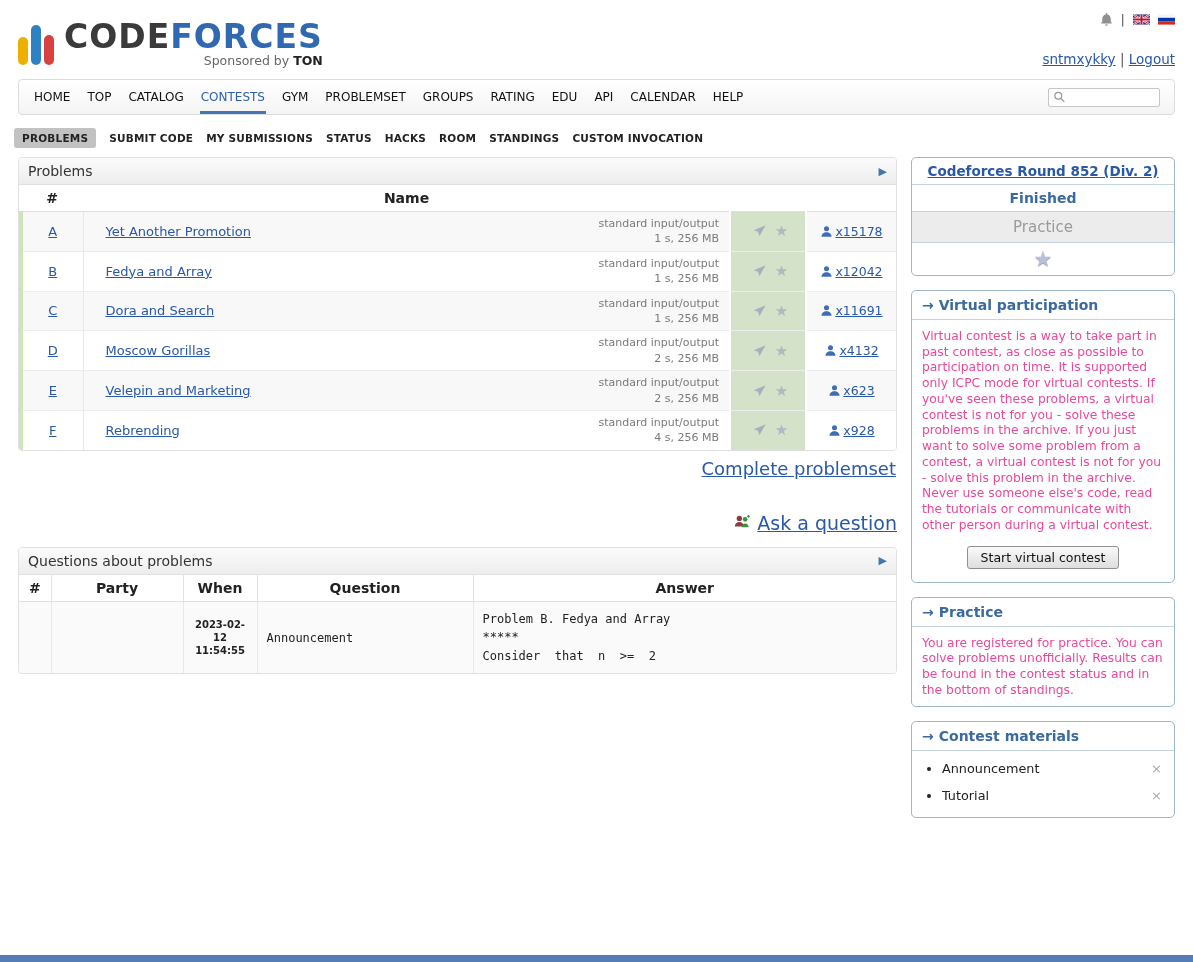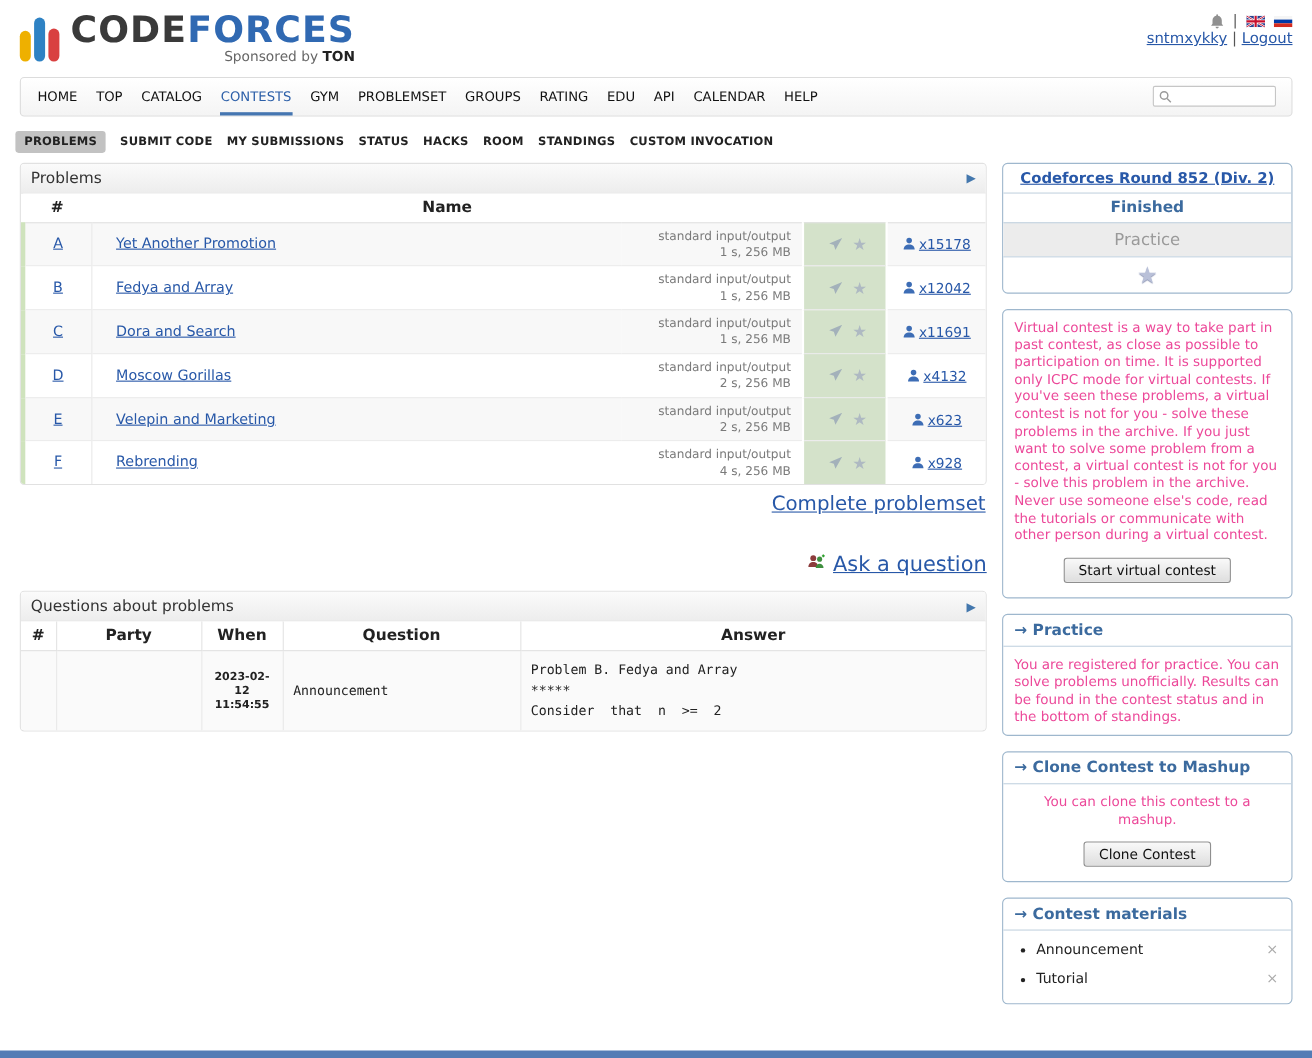--- a/index.html
+++ b/index.html
@@ -21,21 +21,21 @@
   .bar.red    { height:30px; background:#d94040; }
   .logo-text { display:inline-block; line-height:1; }
   .logo-word { font-size:33px; font-weight:bold; letter-spacing:1px; color:#3a3a3a; }
   .logo-word .forces { color:#3069b2; }
   .sponsored { font-size:12.5px; color:#666; text-align:right; margin-top:2px; }
   .sponsored b { color:#222; }
   .header-right { text-align:right; padding-top:2px; }
   .icons-row { display:flex; justify-content:flex-end; align-items:center; gap:8px; }
   .sep { color:#555; }
   .flag { display:inline-block; line-height:0; cursor:pointer; }
-  .user-row { margin-top:0; font-size:13.5px; }
+  .user-row { margin-top:24px; font-size:13.5px; }
 
   
   .main-menu { margin:12px 18px 0 18px; border:1px solid #dcdcdc; border-radius:4px;
     height:36px; display:flex; align-items:stretch; padding:0 14px; gap:15px;
     background:linear-gradient(#ffffff,#f4f4f4); }
   .menu-item { font-size:12px; color:#111; text-decoration:none; display:flex; align-items:center;
     border-bottom:3px solid transparent; border-top:3px solid transparent; padding:0 1px; }
   .menu-item.active { color:#2c5fa8; border-bottom-color:#4576b1; }
   .menu-search { margin-left:auto; position:relative; display:flex; align-items:center; }
   .menu-search input { width:112px; height:19px; border:1px solid #c6c6c6; border-radius:2px;
@@ -392,34 +392,30 @@
   <div class="sidebar">
 
     <div class="side-box">
       <div class="cb-row cb-title"><a>Codeforces Round 852 (Div. 2)</a></div>
       <div class="cb-row cb-status">Finished</div>
       <div class="cb-row cb-mode">Practice</div>
       <div class="cb-row cb-star"><span class="star-glyph">★</span></div>
     </div>
 
     <div class="side-box">
+      <div class="side-caption"><span class="arrow">→</span><span>Virtual participation</span></div>
       <div class="side-body">Virtual contest is a way to take part in past contest, as close as possible to participation on time. It is supported only ICPC mode for virtual contests. If you've seen these problems, a virtual contest is not for you - solve these problems in the archive. If you just want to solve some problem from a contest, a virtual contest is not for you - solve this problem in the archive. Never use someone else's code, read the tutorials or communicate with other person during a virtual contest.</div>
       <div class="side-button-row"><button class="ui-btn">Start virtual contest</button></div>
     </div>
 
     <div class="side-box">
       <div class="side-caption"><span class="arrow">→</span><span>Practice</span></div>
       <div class="side-body">You are registered for practice. You can solve problems unofficially. Results can be found in the contest status and in the bottom of standings.</div>
     </div>
 
-    <div class="side-box">
-      <div class="side-caption"><span class="arrow">→</span><span>Clone Contest to Mashup</span></div>
-      <div class="side-body centered">You can clone this contest to a mashup.</div>
-      <div class="side-button-row"><button class="ui-btn">Clone Contest</button></div>
-    </div>
 
     <div class="side-box">
       <div class="side-caption"><span class="arrow">→</span><span>Contest materials</span></div>
       <ul class="materials-list">
         <li>
           <div class="mat-row">
             <a>Announcement</a>
             <span class="close-x">×</span>
           </div>
         </li>

